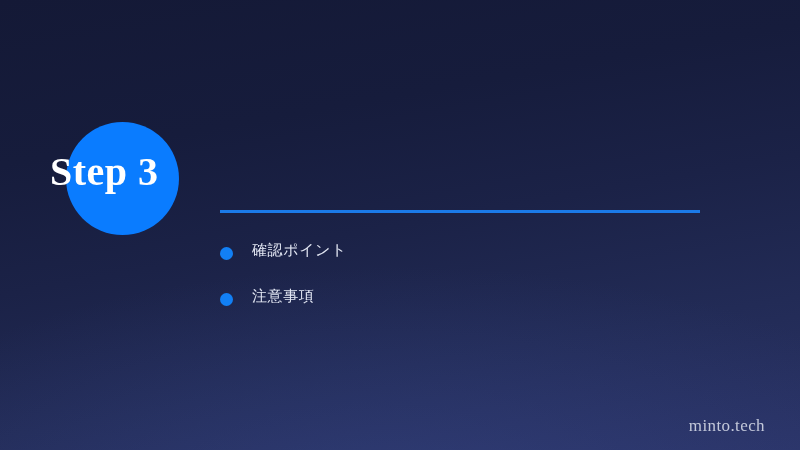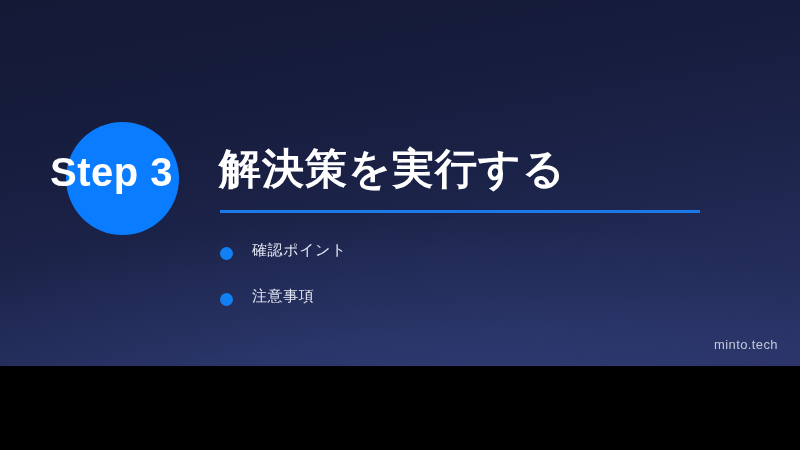--- a/index.html
+++ b/index.html
@@ -4,24 +4,24 @@
 <title>Slide</title>
 <style>
   html, body {
     margin: 0;
     padding: 0;
     background: #000;
   }
   #slide {
     position: relative;
     width: 800px;
-    height: 366px;
+    height: 450px;
     overflow: hidden;
     background: linear-gradient(170deg, #141936 0%, #161c3c 28%, #1b2247 50%, #222b56 74%, #2a3366 100%);
-    font-family: Liberation Sans, sans-serif;
+    font-family: Liberation Serif, serif;
     -webkit-font-smoothing: antialiased;
   }
 
   
   #slide::after {
     content: "";
     position: absolute;
     inset: 0;
     background: radial-gradient(120% 90% at 50% 115%, rgba(60,78,150,0.40) 0%, rgba(60,78,150,0.0) 62%);
     pointer-events: none;
@@ -97,38 +97,37 @@
     margin-left: 19px;
     font-size: 15px;
     font-weight: 400;
     color: #e4e8f4;
     letter-spacing: 0.6px;
     white-space: nowrap;
   }
 
   .footer {
     position: absolute;
-    right: 22px;
+    right: 35px;
     bottom: 14px;
-    font-size: 13px;
+    font-size: 17px;
     color: #c3c8da;
     letter-spacing: 0.4px;
     z-index: 3;
   }
 </style>
 </head>
 <body>
 
 <div id="slide">
 
   <div class="badge-circle"></div>
 
   <div class="step-label">Step 3</div>
 
-  <div class="title">解決策を実行する</div>
 
   <div class="divider"></div>
 
   <div class="bullets">
 
     <div class="bullet-row">
       <span class="bullet-dot"></span>
       <span class="bullet-text">確認ポイント</span>
     </div>
 

